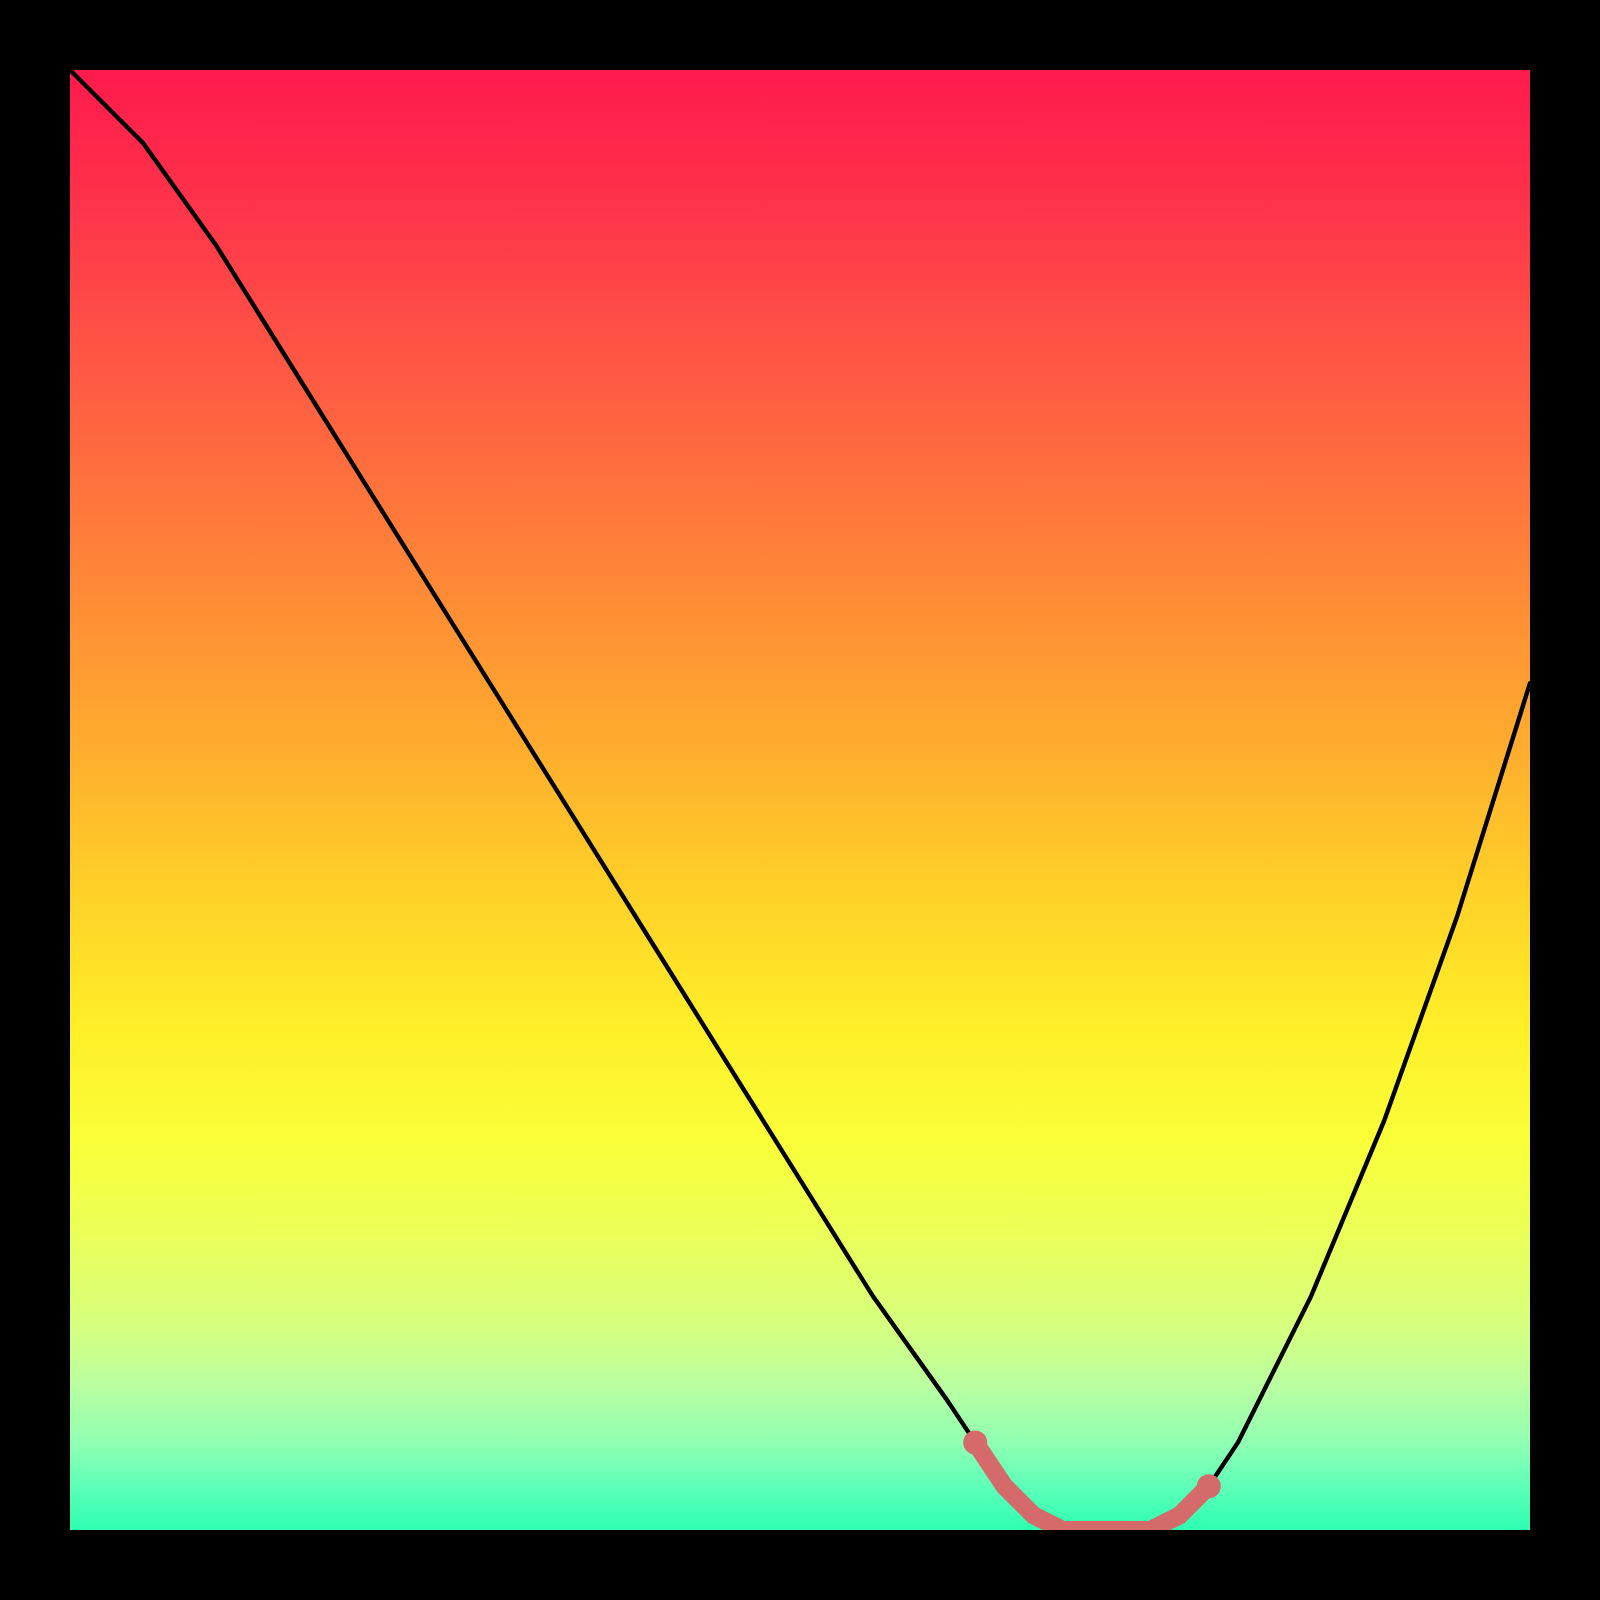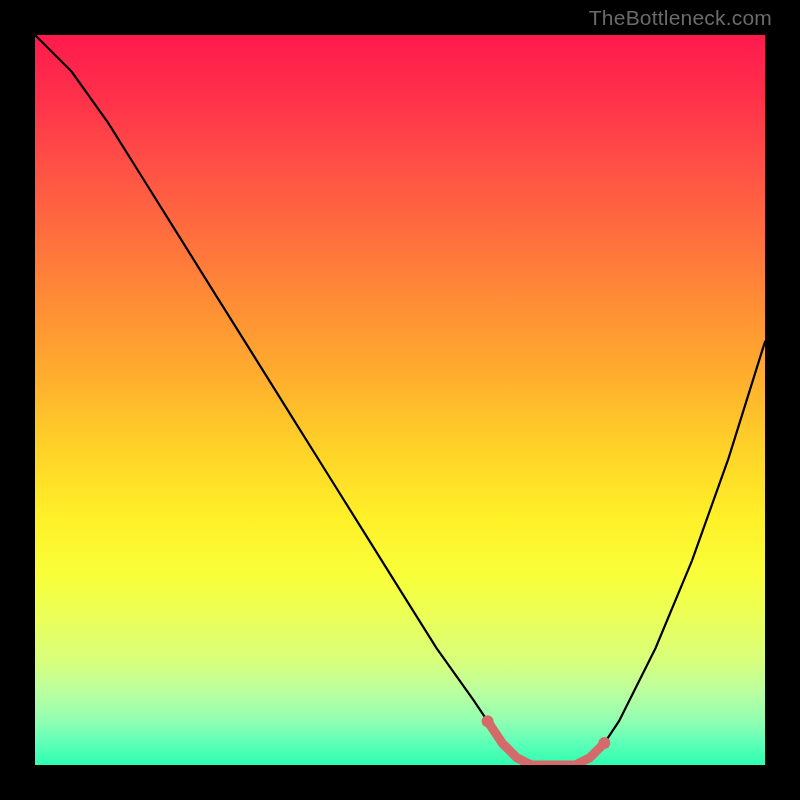--- a/index.html
+++ b/index.html
@@ -59,21 +59,20 @@
     color: #6b6b6b;
     font-size: 21px;
     letter-spacing: 0.2px;
   }
 </style>
 </head>
 <body>
 
 <div class="stage">
 
-  <div class="watermark">TheBottleneck.com</div>
 
   <div class="plot-area">
     <div class="gradient"></div>
 
     <svg class="curve-svg" viewBox="0 0 730 730" preserveAspectRatio="none">
       <path id="main-curve" fill="none" stroke="#000" stroke-width="2.2" stroke-linecap="round" d="M0.0 0.0 L36.5 36.5 L73.0 87.6 L109.5 146.0 L146.0 204.4 L182.5 262.8 L219.0 321.2 L255.5 379.6 L292.0 438.0 L328.5 496.4 L365.0 554.8 L401.5 613.2 L438.0 664.3 L452.6 686.2 L467.2 708.1 L481.8 722.7 L496.4 730.0 L511.0 730.0 L525.6 730.0 L540.2 730.0 L554.8 722.7 L569.4 708.1 L584.0 686.2 L620.5 613.2 L657.0 525.6 L693.5 423.4 L730.0 306.6"></path>
       <path id="highlight-curve" fill="none" stroke="#d46a6a" stroke-width="9" stroke-linecap="round" d="M452.6 686.2 L467.2 708.1 L481.8 722.7 L496.4 730.0 L511.0 730.0 L525.6 730.0 L540.2 730.0 L554.8 722.7 L569.4 708.1"></path>
       <circle id="hl-start" r="6" fill="#d46a6a" cx="452.6" cy="686.2"></circle>
       <circle id="hl-end" r="6" fill="#d46a6a" cx="569.4" cy="708.1"></circle>
     </svg>

